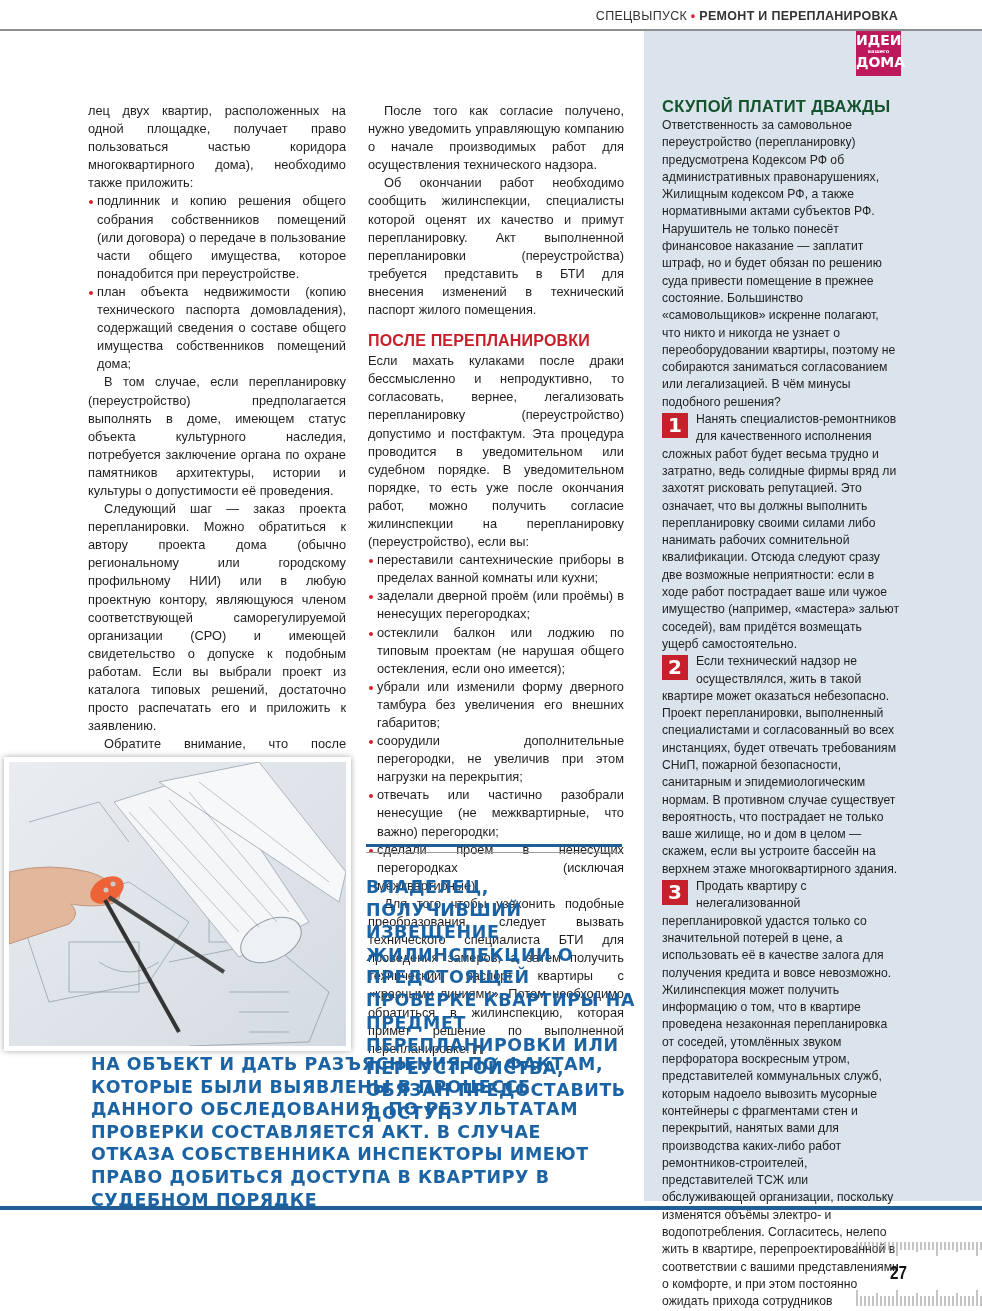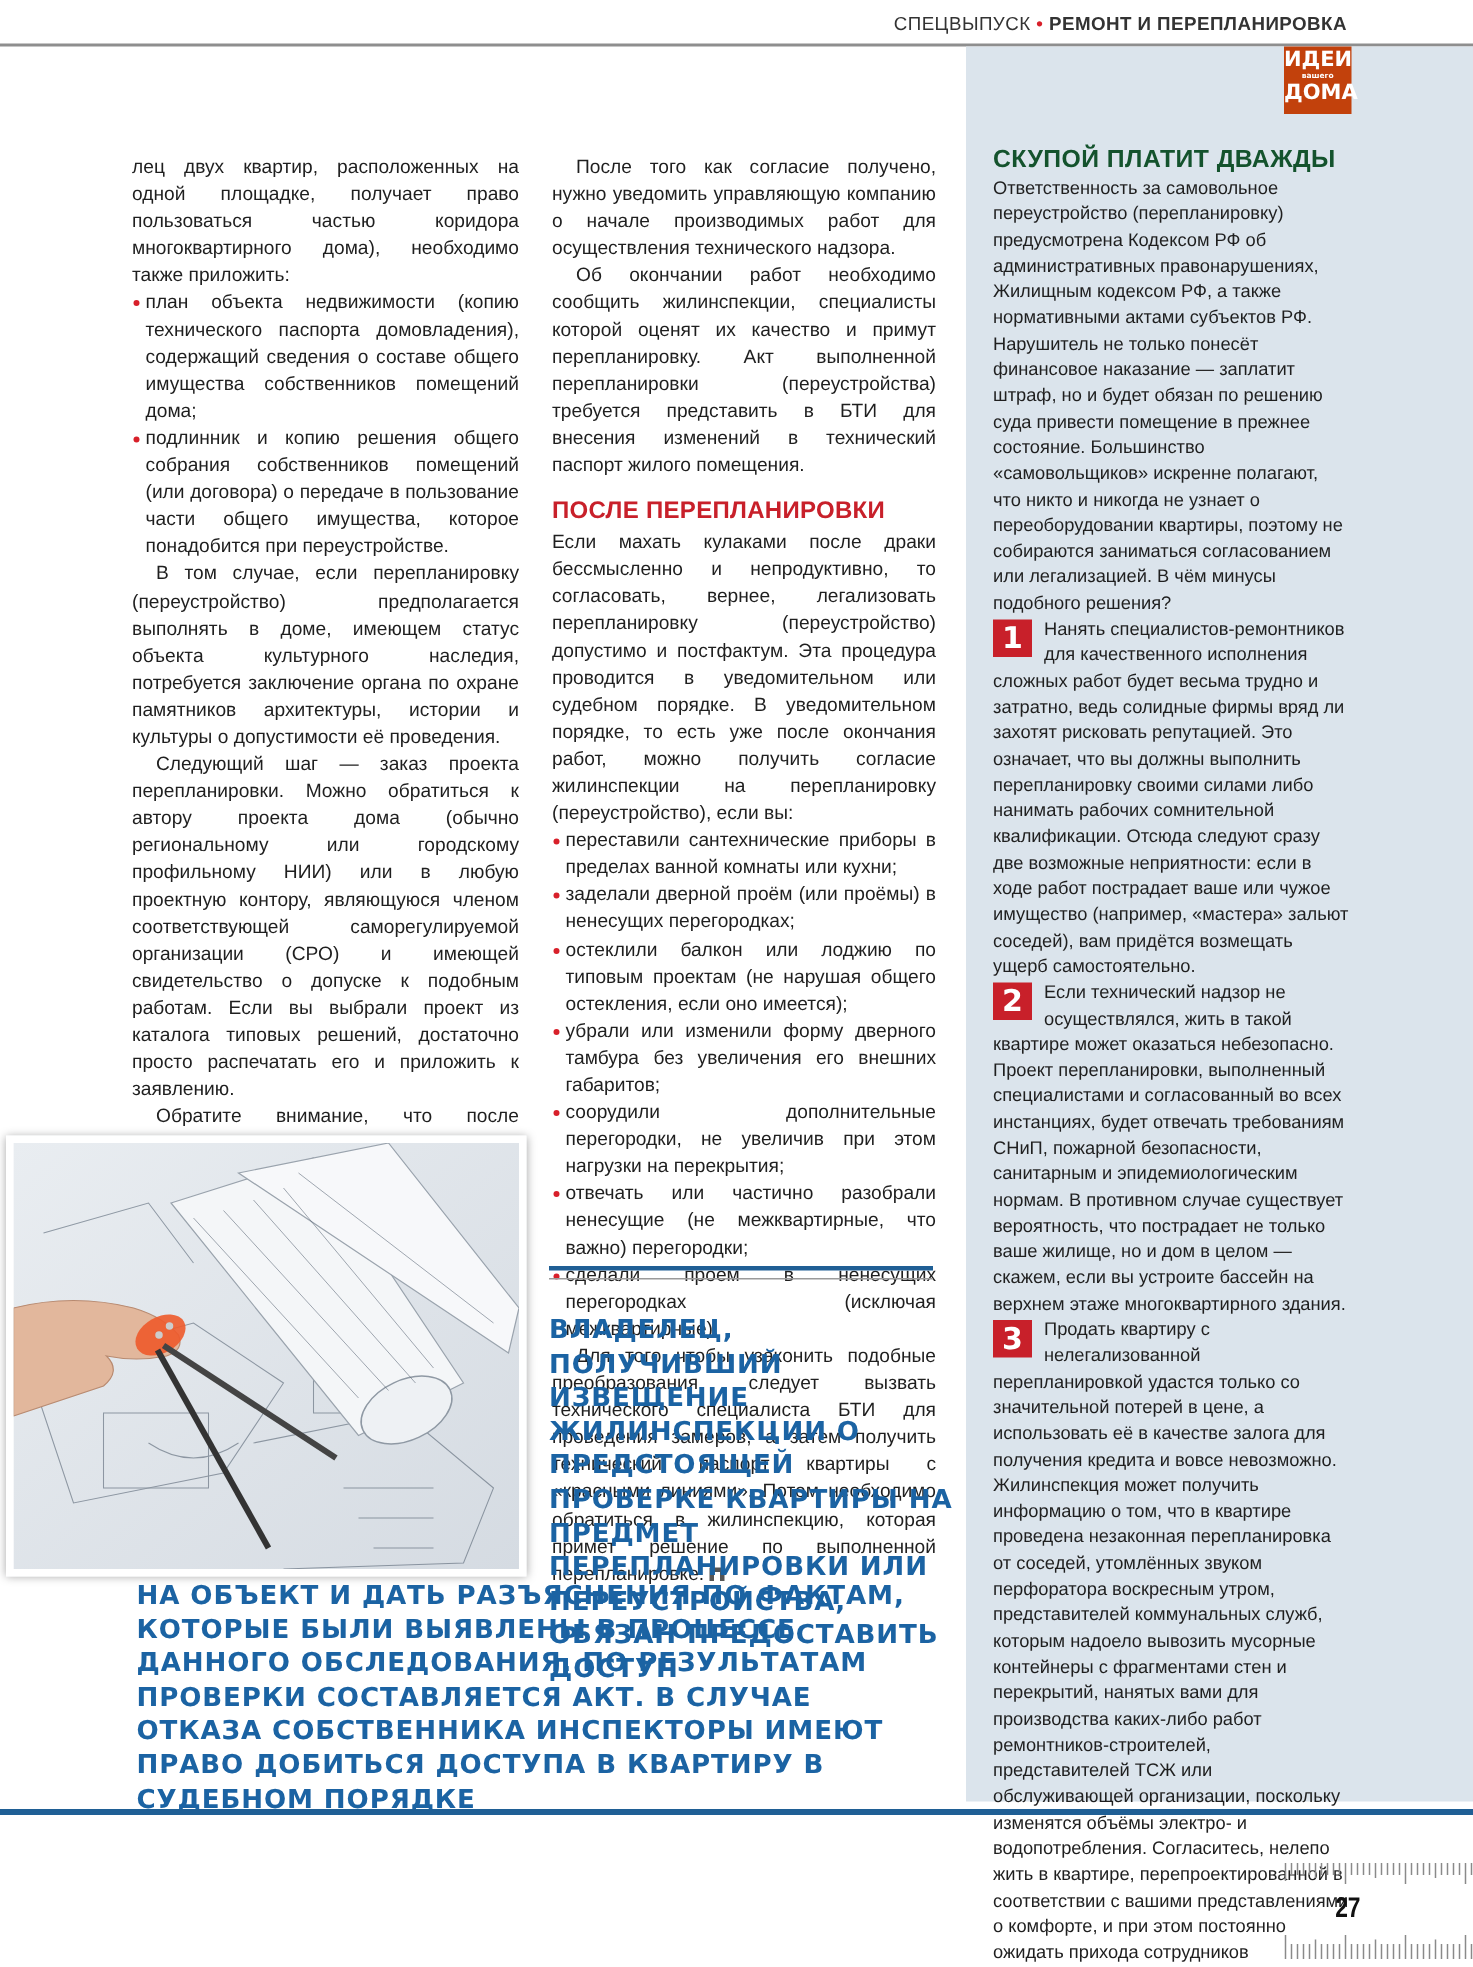--- a/index.html
+++ b/index.html
@@ -4,21 +4,21 @@
 <style>
   html, body { margin:0; padding:0; }
   body { width:982px; height:1311px; position:relative; background:#ffffff; overflow:hidden;
          font-family:"Liberation Sans", sans-serif; color:#1f1f1f; }
   .header { position:absolute; left:0; top:0; width:982px; height:30px;border-radius:14px; }
   .header-text { position:absolute; right:84px; top:9px; font-size:12.5px; letter-spacing:0.3px; color:#333; white-space:nowrap; }
   .header-text .dot { color:#d8202a; font-weight:bold; }
   .header-text .section { font-weight:bold; }
   .header-rule { position:absolute; left:0; top:29px; width:982px; height:2px; background:#8e8e8e; }
   .sidebar { position:absolute; left:644px; top:31px; width:338px; height:1170px; background:#dbe4ec; }
-  .logo { position:absolute; left:856px; top:31px; width:45px; height:45px; background:#c2410c; color:#fff;
+  .logo { position:absolute; left:856px; top:31px; width:45px; height:45px; background:#be185d; color:#fff;
           text-align:center; font-weight:bold; font-family:"DejaVu Sans", sans-serif; }
   .logo .l1 { position:absolute; left:0; width:45px; top:2px; font-size:14px; line-height:14px; }
   .logo .l2 { position:absolute; left:0; width:45px; top:17px; font-size:5px; line-height:6px; }
   .logo .l3 { position:absolute; left:0; width:45px; top:24px; font-size:14px; line-height:14px; }
   .col { position:absolute; font-size:12.8px; line-height:18.1px; text-align:justify; }
   .col p { margin:0; }
   .col p.indent { text-indent:16px; }
   .col1 { left:88px; top:102px; width:258px; }
   .col2 { left:368px; top:102px; width:256px; }
   .bullet { position:relative; padding-left:9px; }
@@ -58,22 +58,22 @@
 <div class="sidebar"></div>
 
 <div class="logo">
   <div class="l1">ИДЕИ</div>
   <div class="l2">вашего</div>
   <div class="l3">ДОМА</div>
 </div>
 
 <div class="col col1">
   <p>лец двух квартир, расположенных на одной площадке, получает право пользоваться частью коридора многоквартирного дома), необходимо также приложить:</p>
+  <p class="bullet">подлинник и копию решения общего собрания собственников помещений (или договора) о передаче в пользование части общего имущества, которое понадобится при переустройстве.</p>
   <p class="bullet">план объекта недвижимости (копию технического паспорта домовладения), содержащий сведения о составе общего имущества собственников помещений дома;</p>
-  <p class="bullet">подлинник и копию решения общего собрания собственников помещений (или договора) о передаче в пользование части общего имущества, которое понадобится при переустройстве.</p>
   <p class="indent">В том случае, если перепланировку (переустройство) предполагается выполнять в доме, имеющем статус объекта культурного наследия, потребуется заключение органа по охране памятников архитектуры, истории и культуры о допустимости её проведения.</p>
   <p class="indent">Следующий шаг — заказ проекта перепланировки. Можно обратиться к автору проекта дома (обычно региональному или городскому профильному НИИ) или в любую проектную контору, являющуюся членом соответствующей саморегулируемой организации (СРО) и имеющей свидетельство о допуске к подобным работам. Если вы выбрали проект из каталога типовых решений, достаточно просто распечатать его и приложить к заявлению.</p>
   <p class="indent">Обратите внимание, что после согласования перепланировки (переустройства) вносить изменения в проект запрещено, поэтому любые дополнения делают только до этого момента.</p>
   <p class="indent">Готовый проект вместе с заявлением о согласовании перепланировки (переустройства) и другими документами следует передать в жилинспекцию.</p>
 </div>
 
 <div class="col col2">
   <p class="indent">После того как согласие получено, нужно уведомить управляющую компанию о начале производимых работ для осуществления технического надзора.</p>
   <p class="indent">Об окончании работ необходимо сообщить жилинспекции, специалисты которой оценят их качество и примут перепланировку. Акт выполненной перепланировки (переустройства) требуется представить в БТИ для внесения изменений в технический паспорт жилого помещения.</p>
   <p class="subhead">ПОСЛЕ ПЕРЕПЛАНИРОВКИ</p>

